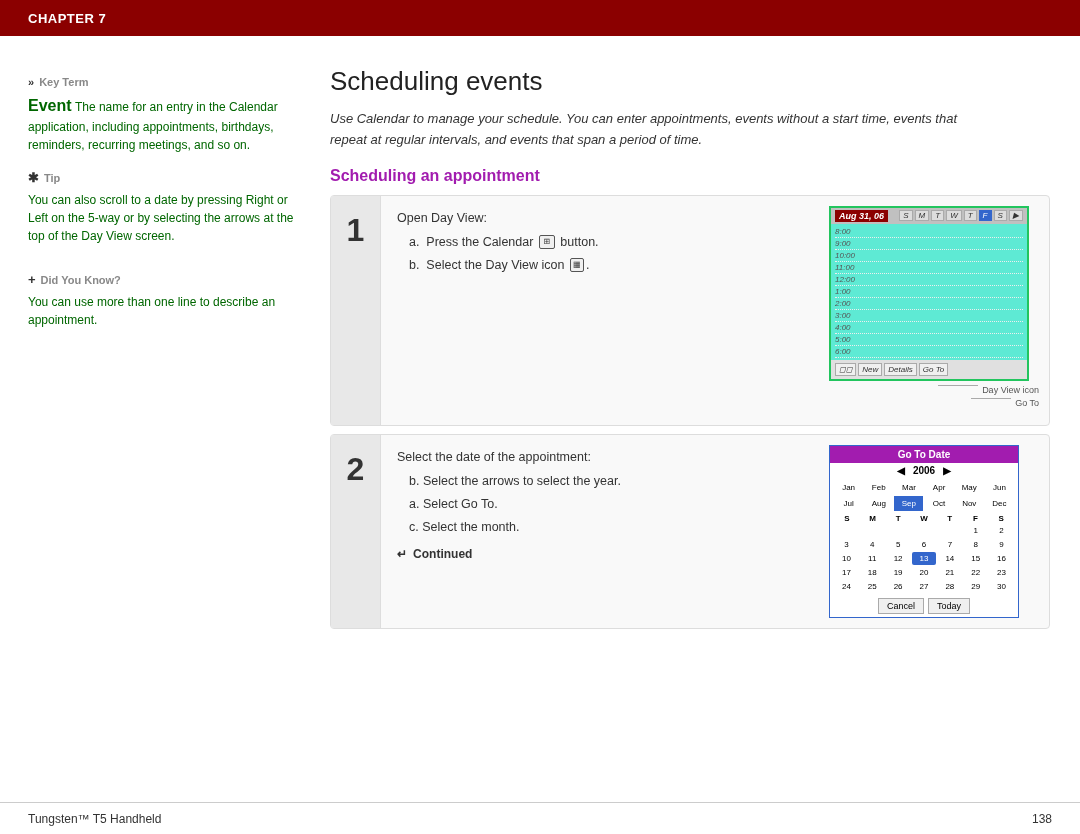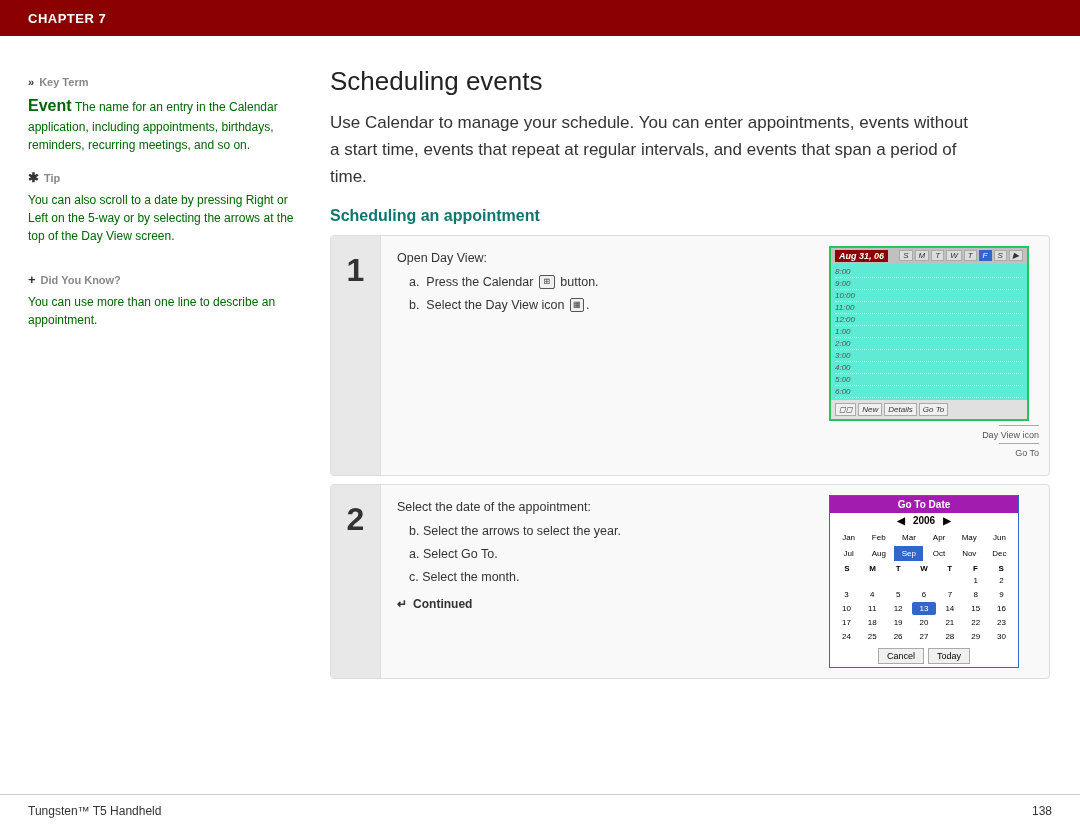--- a/index.html
+++ b/index.html
@@ -31,21 +31,21 @@
     .header-title {
       flex: 1;
       color: #fff;
       font-size: 13px;
       font-weight: bold;
     }
 
     
     .footer {
       position: absolute;
-      bottom: 8px;
+      bottom: 0;
       width: 100%;
       height: 32px;
       border-top: 1px solid #ccc;
       display: flex;
       align-items: center;
       justify-content: space-between;
       padding: 0 28px;
       background: #fff;
     }
     .footer-brand {
@@ -146,31 +146,32 @@
     }
 
     .page-title {
       font-size: 26px;
       font-weight: normal;
       color: #222;
       margin-bottom: 12px;
     }
 
     .intro-text {
-      font-size: 17px;
+      font-size: 13px;
       color: #333;
       line-height: 1.6;
       margin-bottom: 16px;
       max-width: 640px;
+      font-style: italic;
     }
 
     .section-title {
       font-size: 16px;
       font-weight: bold;
-      color: #0f766e;
+      color: #a21caf;
       margin-bottom: 10px;
     }
 
     
     .step-box {
       display: flex;
       border: 1px solid #ddd;
       border-radius: 4px;
       margin-bottom: 8px;
       background: #f9f9f9;
@@ -278,25 +279,24 @@
       cursor: pointer;
     }
 
     .day-view-labels {
       font-size: 9px;
       color: #555;
       padding: 4px 0;
     }
     .day-view-label-row {
       display: flex;
-      align-items: flex-end;
+      align-items: flex-start;
       justify-content: flex-end;
       gap: 4px;
       margin-bottom: 3px;
-      flex-direction: column;
     }
     .label-line {
       width: 40px;
       height: 1px;
       background: #aaa;
     }
     .label-text { font-size: 9px; color: #555; }
 
     
     .cal-mock {

